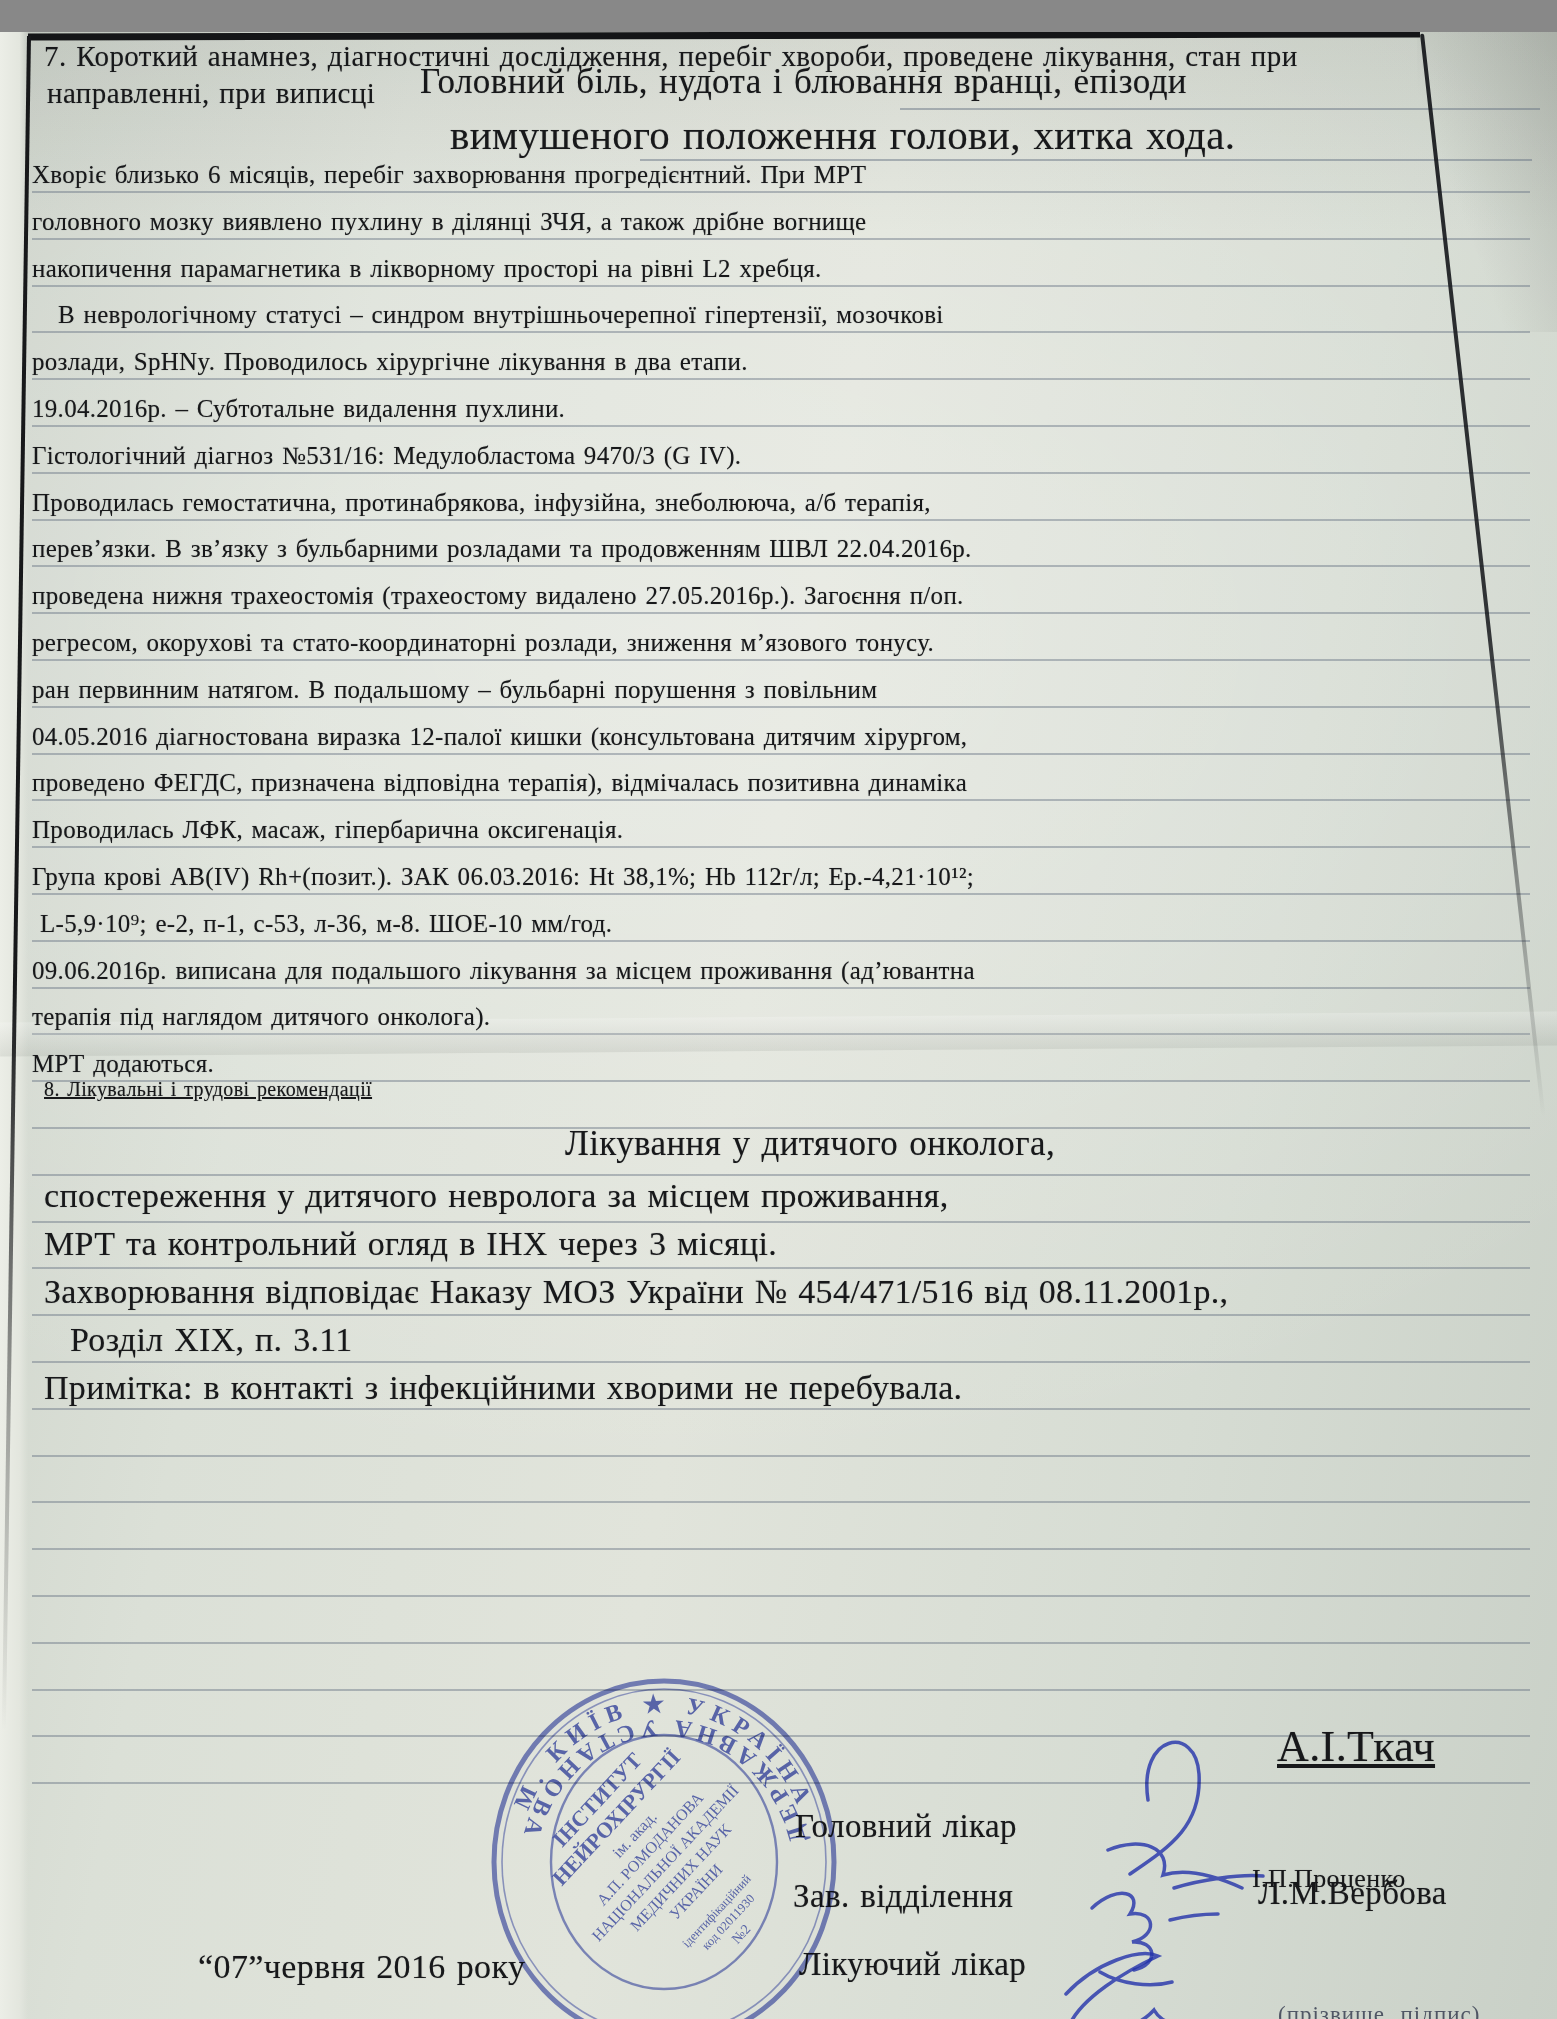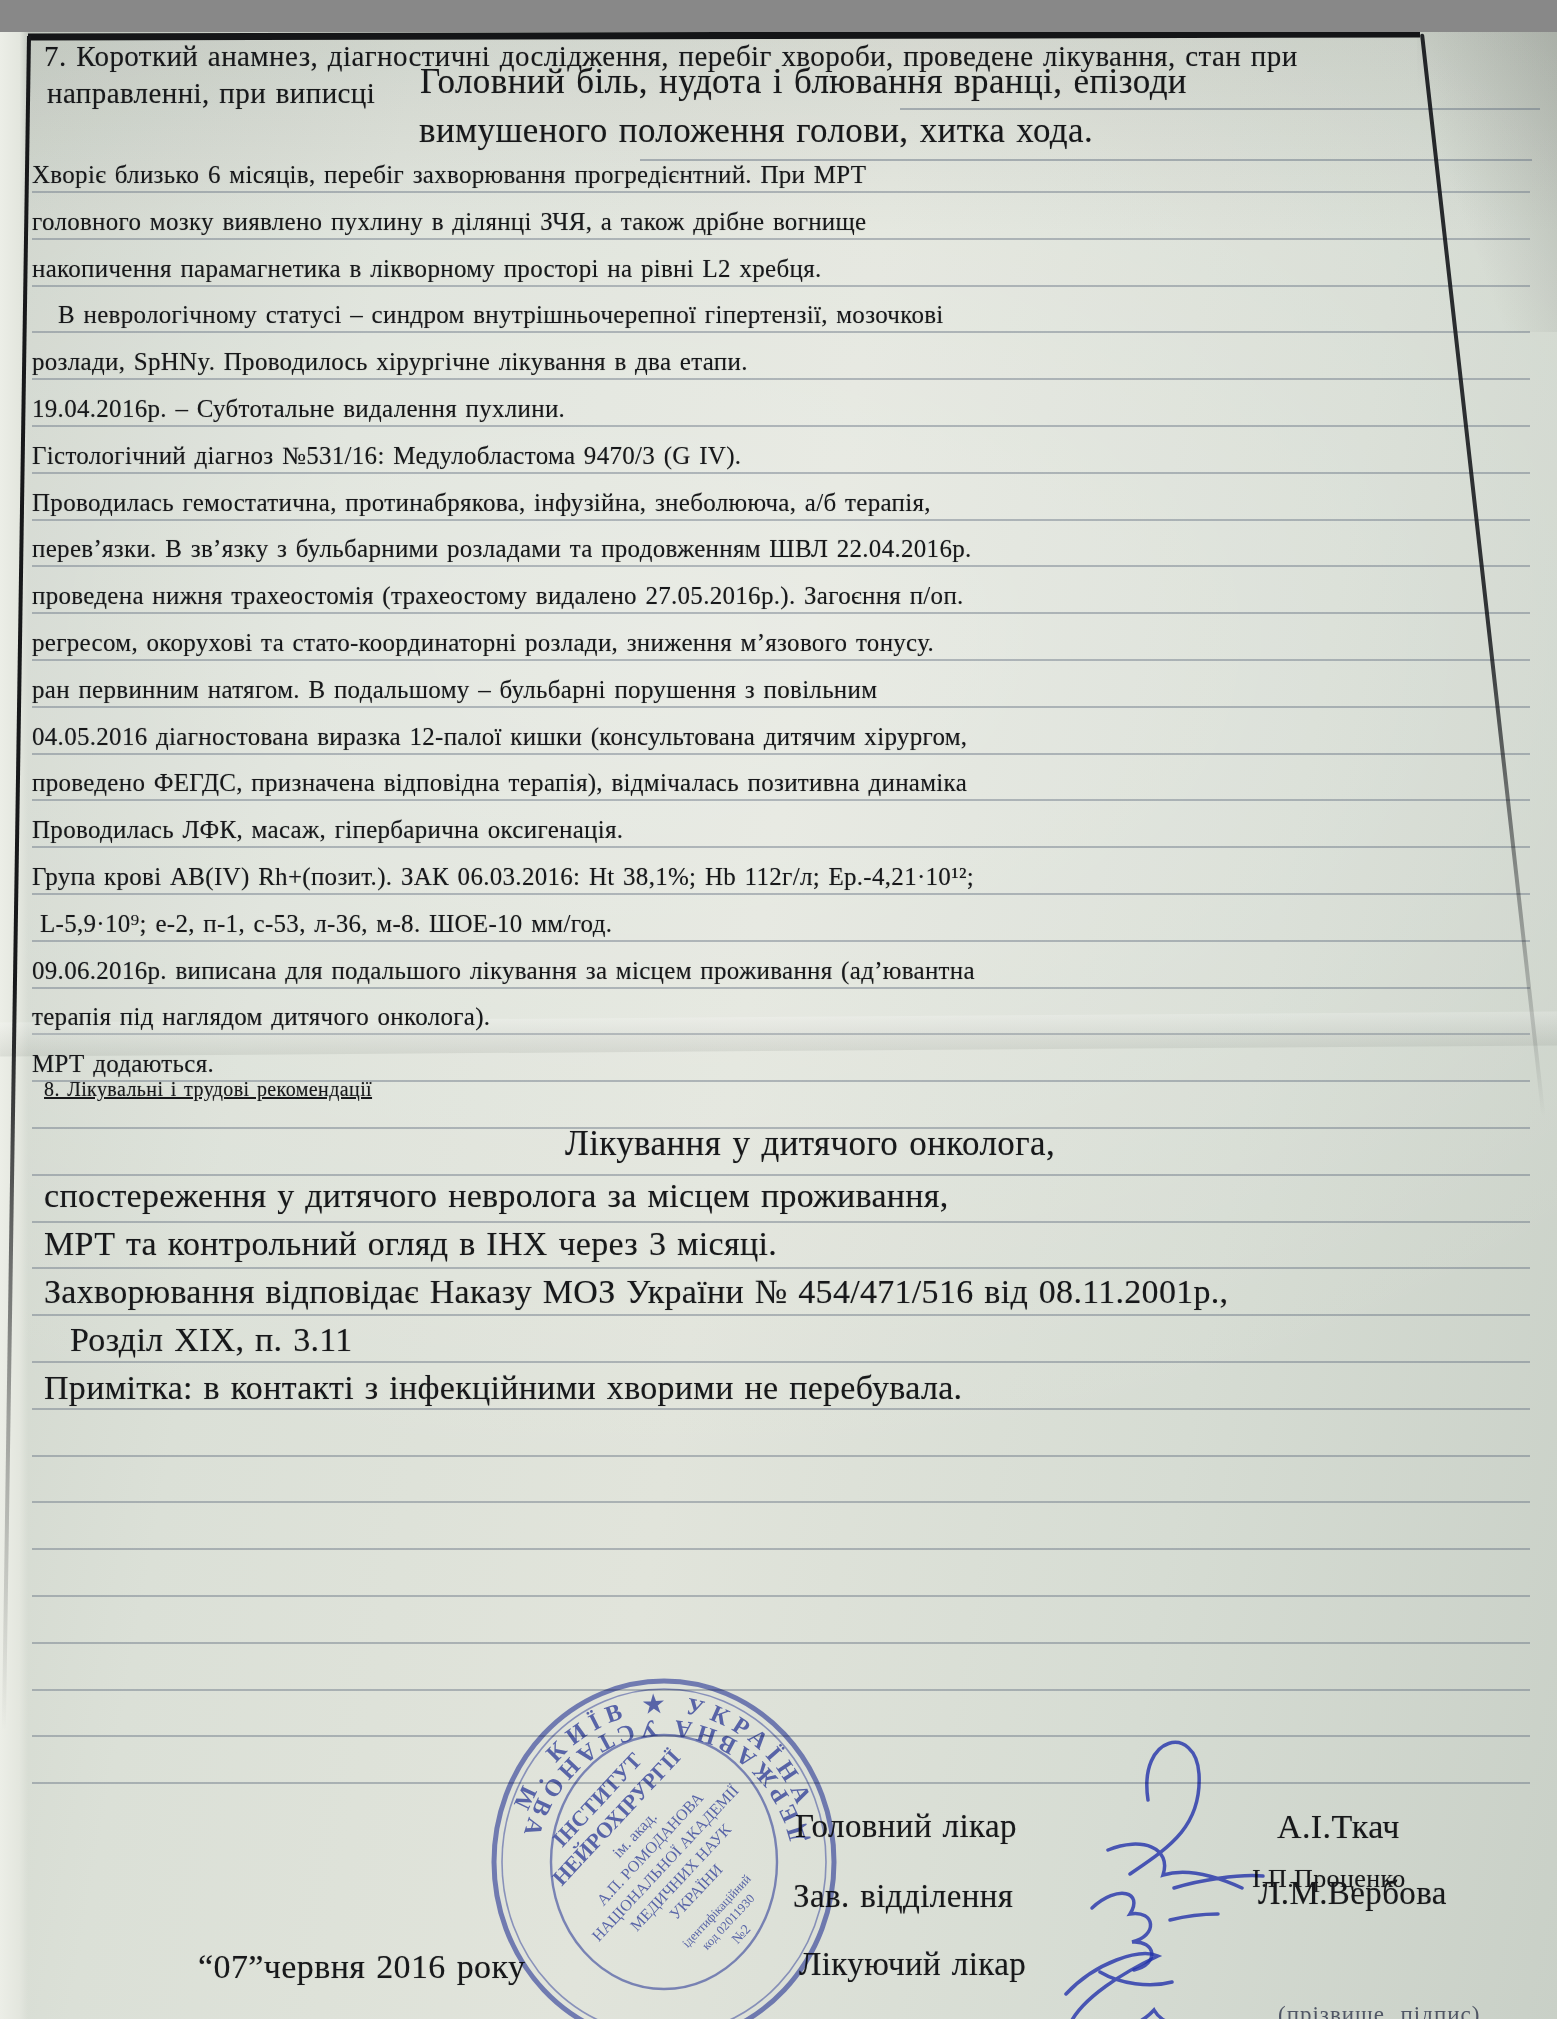--- a/index.html
+++ b/index.html
@@ -36,37 +36,37 @@
   .rule-seg{position:absolute;height:2px;background:rgba(96,108,126,.45);}
   .crease{position:absolute;left:0;top:985px;width:100%;height:34px;transform:rotate(-.4deg);
       background:linear-gradient(rgba(255,255,255,.20),rgba(118,124,116,.14));}
   .photo-bottom{position:absolute;left:0;bottom:0;height:10px;width:100%;
       background:linear-gradient(to right, rgba(10,10,12,.10) 0%, rgba(10,10,12,.88) 14%,
         rgba(10,10,12,.88) 70%, rgba(10,10,12,.25) 77%, rgba(10,10,12,.80) 90%, rgba(10,10,12,.35) 100%);}
   
   .s7l1{left:44px;top:8px;font-size:29px;}
   .s7l2{left:47px;top:45px;font-size:29px;}
   .s7a1{left:420px;top:30px;font-size:35px;}
-  .s7a2{left:419px;top:79px;font-size:35px;}
+  .s7a2{left:450px;top:79px;font-size:41px;}
   .body-block{position:absolute;left:32px;top:120px;width:1368px;font-size:25px;}
   .bl{height:46.8px;line-height:46.8px;white-space:nowrap;letter-spacing:.3px;word-spacing:2px;
       text-shadow:0 0 1px rgba(25,25,28,.38);}
   .bl:nth-child(4){padding-left:26px;}
   .bl:nth-child(17){padding-left:8px;}
   
   .s8label{left:44px;top:1046px;font-size:20px;text-decoration:underline;}
   .s8answer{left:565px;top:1092px;font-size:35px;}
   .s8lines{position:absolute;left:44px;top:1140px;font-size:34px;}
   .s8lines .bl{height:48px;line-height:48px;}
   
   .date{left:198px;top:1916px;font-size:34px;}
   .role1{left:795px;top:1776px;font-size:33px;}
   .role2{left:793px;top:1846px;font-size:33px;}
   .role3{left:799px;top:1914px;font-size:33px;}
-  .name1{left:1277px;top:1776px;font-size:34px;}
+  .name1{left:1277px;top:1689px;font-size:44px;text-decoration:underline;}
   .name2{left:1258px;top:1843px;font-size:33px;}
   .name3{left:1252px;top:1832px;font-size:26px;}
   .footnote{left:1278px;top:1970px;font-size:23px;letter-spacing:1px;color:rgba(44,50,72,.78);
       text-shadow:none;}
   .stamp{position:absolute;left:488px;top:1646px;width:352px;height:368px;
       mix-blend-mode:multiply;opacity:.93;}
   .sigs{position:absolute;left:0;top:0;width:1557px;height:2019px;mix-blend-mode:multiply;}
 </style>
 </head>
 <body>

